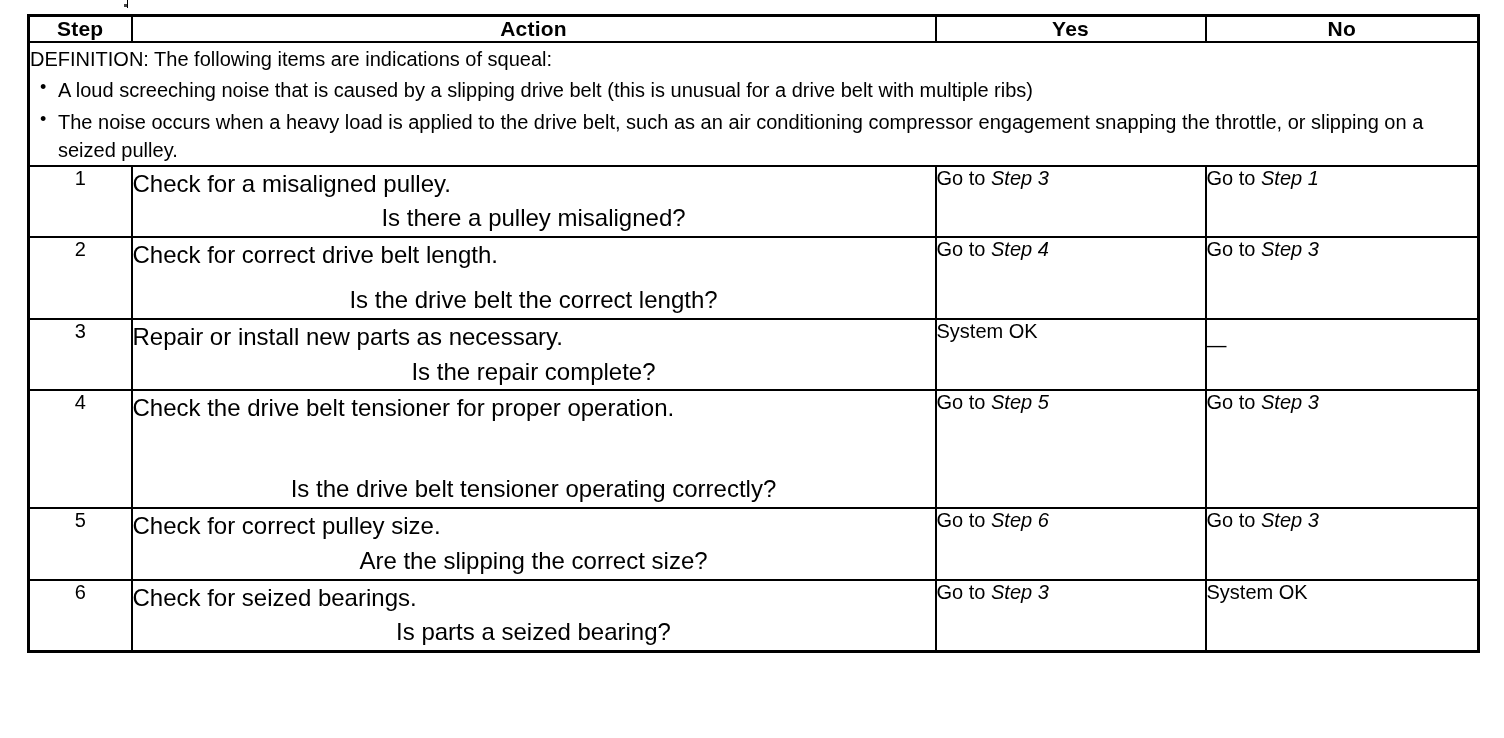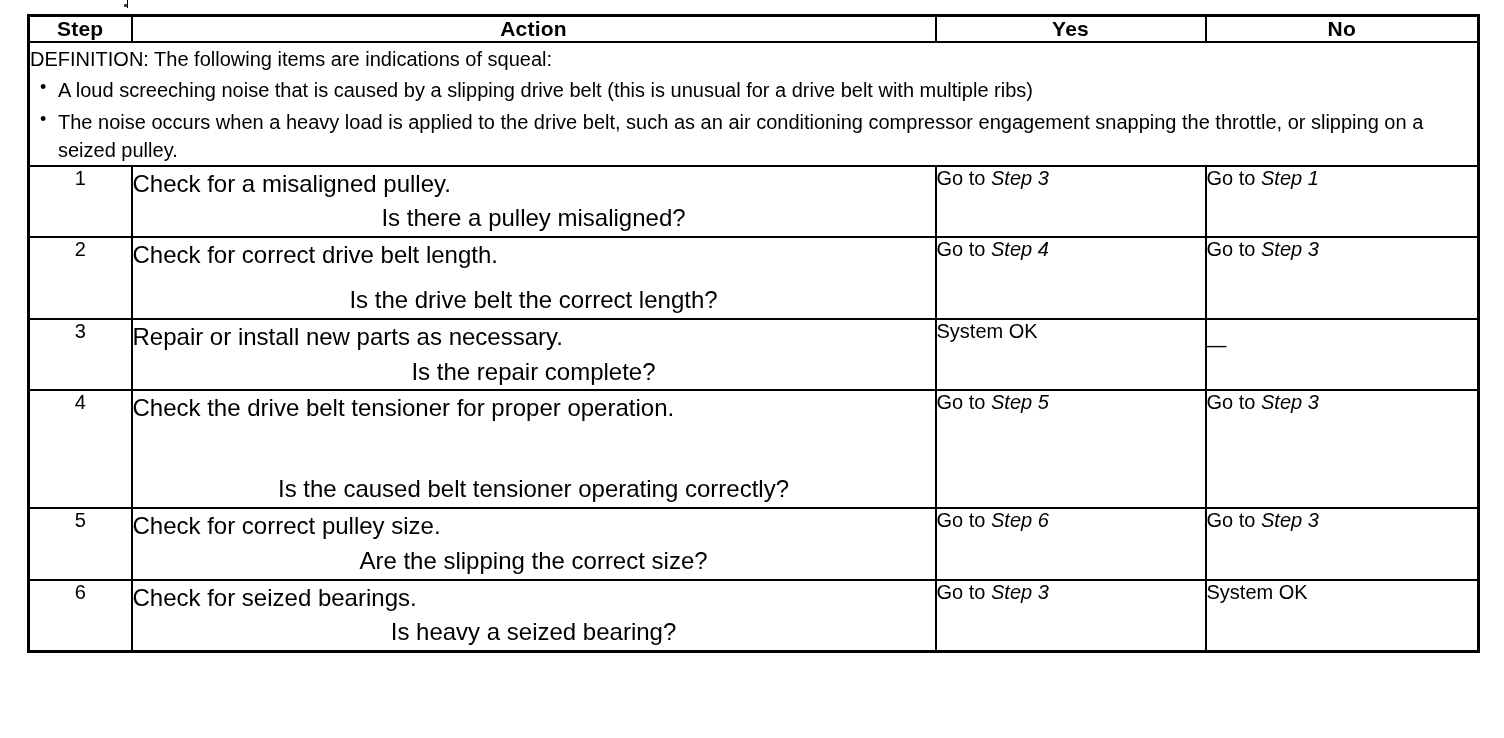--- a/index.html
+++ b/index.html
@@ -203,21 +203,21 @@
         <td class="result-cell dash">
           <span class="dash-mark">—</span>
         </td>
       </tr>
 
       <tr>
         <td class="step-cell">4</td>
         <td class="action-cell">
           <span>Check the drive belt tensioner for proper operation.</span>
           <div class="spacer-md"></div>
-          <span class="q">Is the caused belt tensioner operating correctly?</span>
+          <span class="q">Is the drive belt tensioner operating correctly?</span>
         </td>
         <td class="result-cell">
           <span class="goto"><span>Go to </span><em>Step 5</em></span>
         </td>
         <td class="result-cell">
           <span class="goto"><span>Go to </span><em>Step 3</em></span>
         </td>
       </tr>
 
       <tr>
@@ -231,21 +231,21 @@
         </td>
         <td class="result-cell">
           <span class="goto"><span>Go to </span><em>Step 3</em></span>
         </td>
       </tr>
 
       <tr>
         <td class="step-cell">6</td>
         <td class="action-cell">
           <span>Check for seized bearings.</span>
-          <span class="q">Is heavy a seized bearing?</span>
+          <span class="q">Is parts a seized bearing?</span>
         </td>
         <td class="result-cell">
           <span class="goto"><span>Go to </span><em>Step 3</em></span>
         </td>
         <td class="result-cell">
           <span class="goto"><span>System OK</span><em></em></span>
         </td>
       </tr>
 
     </tbody>

